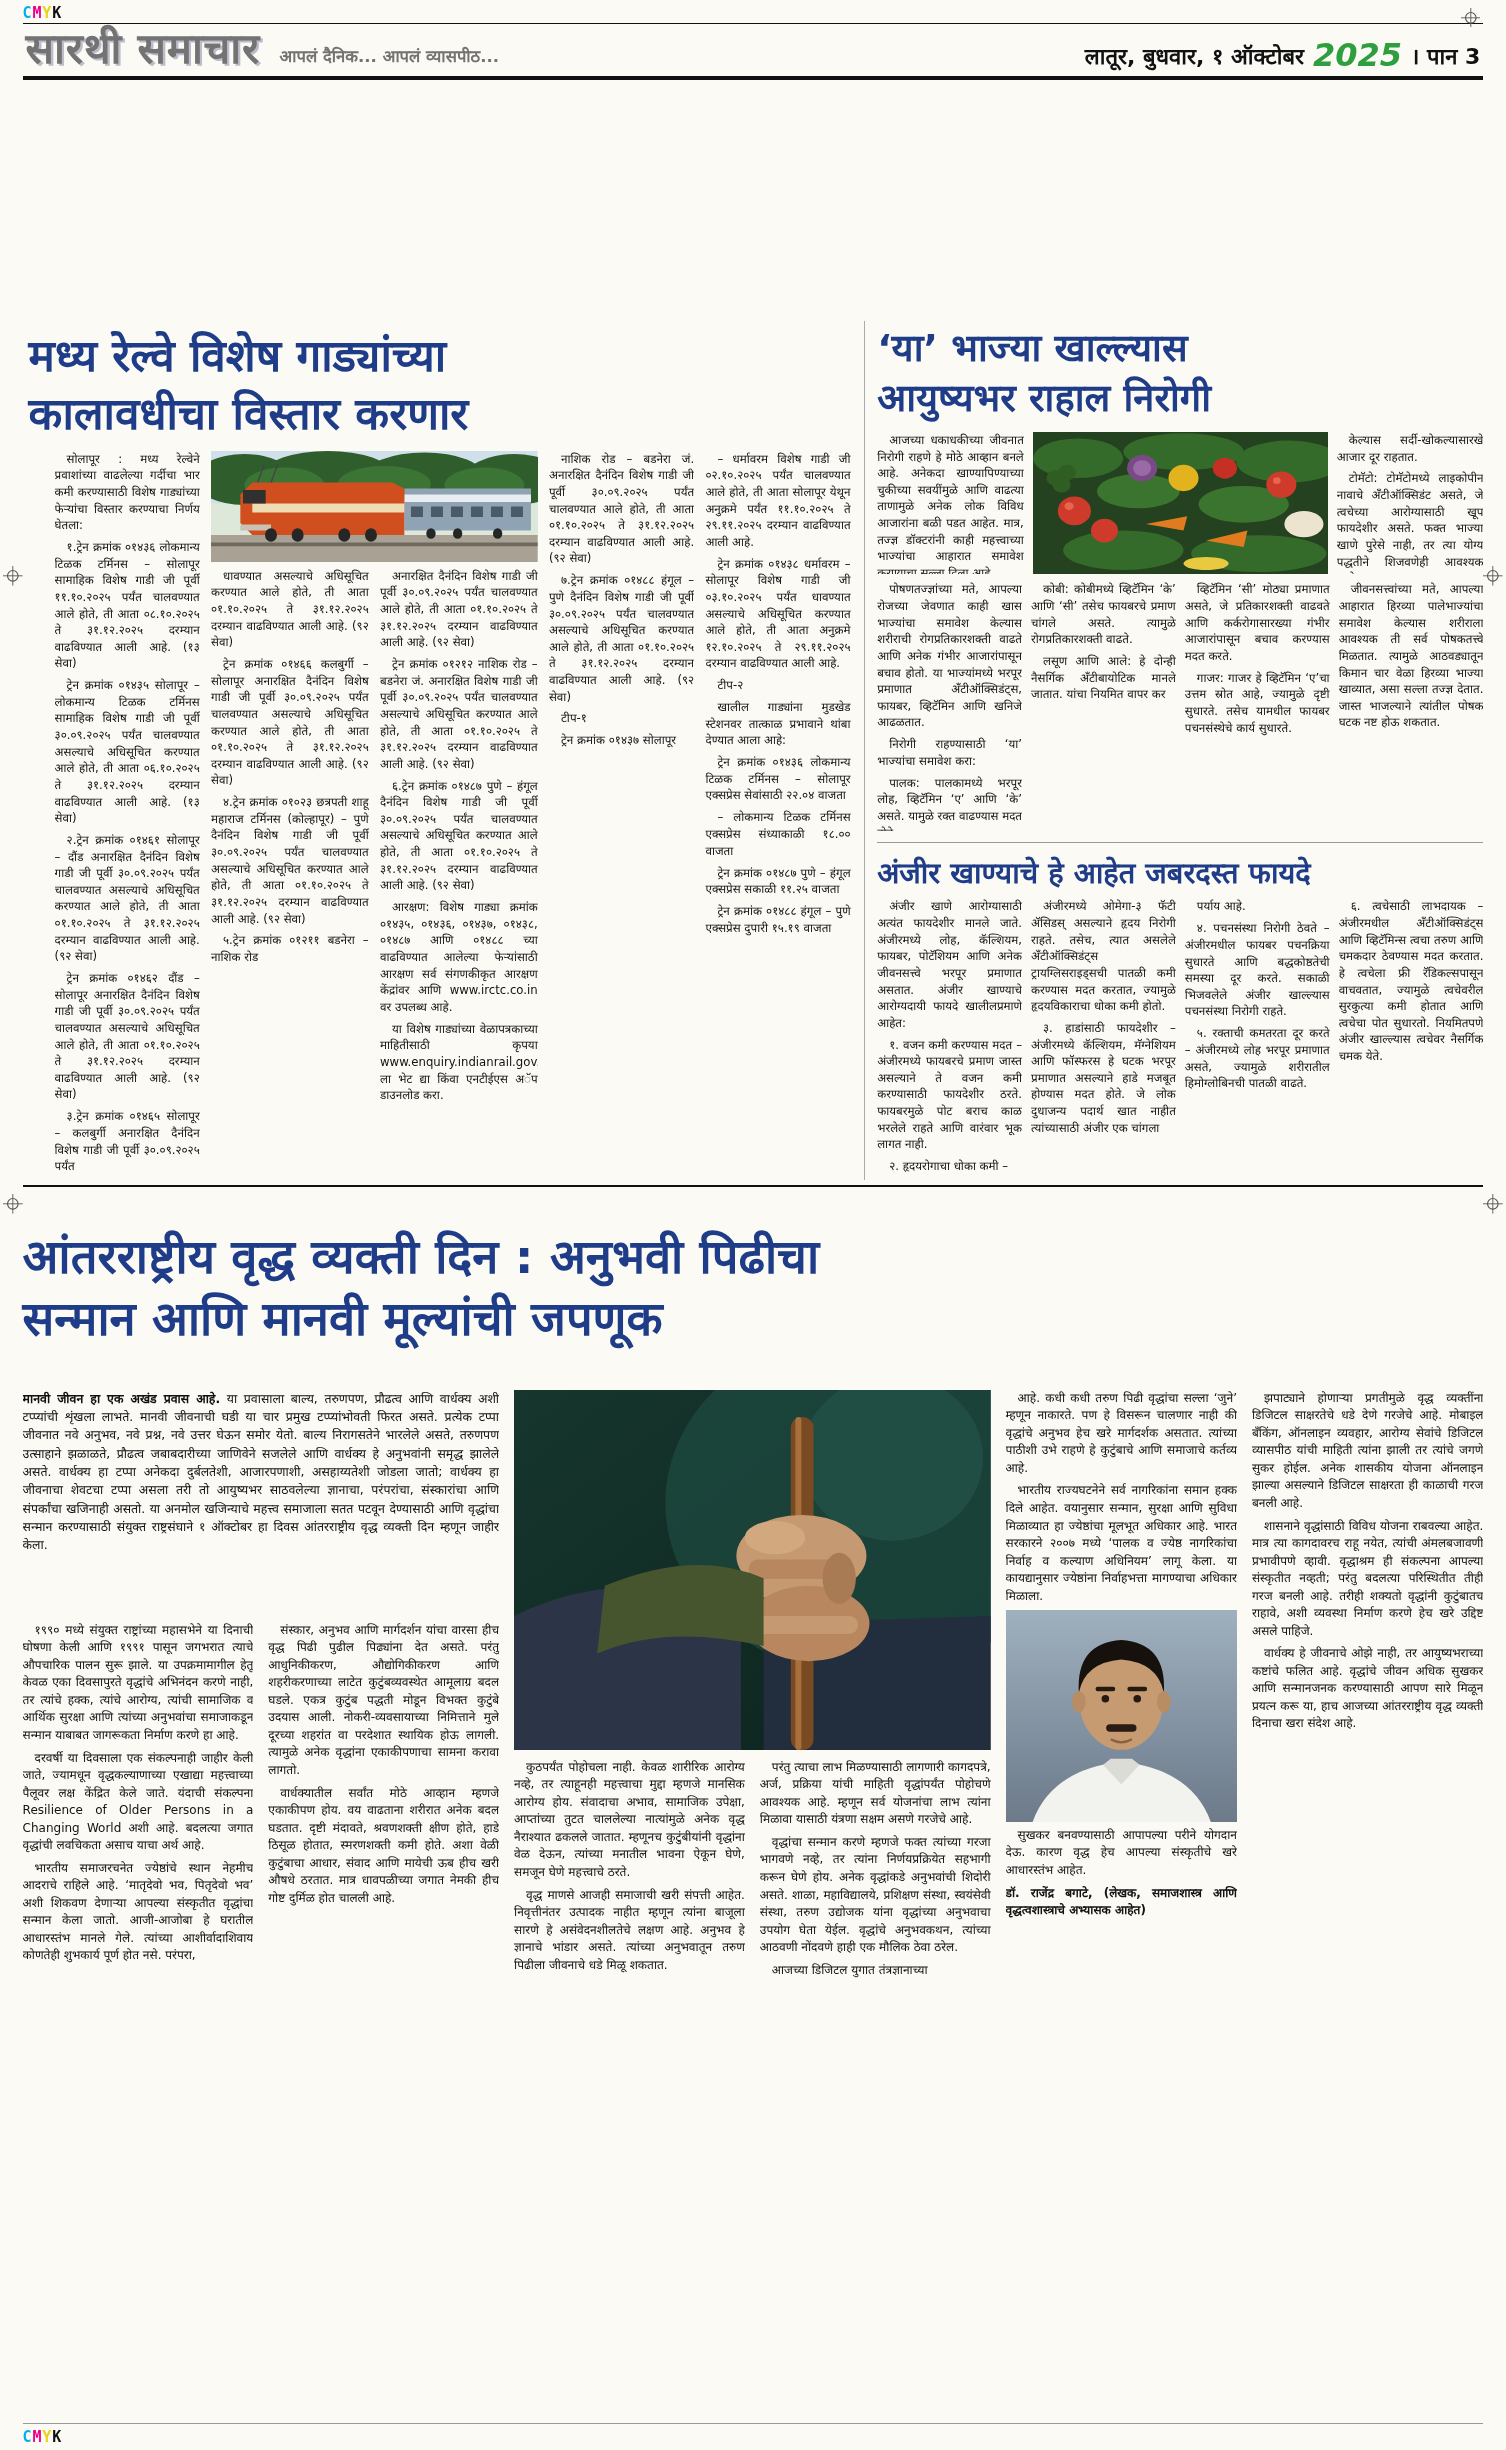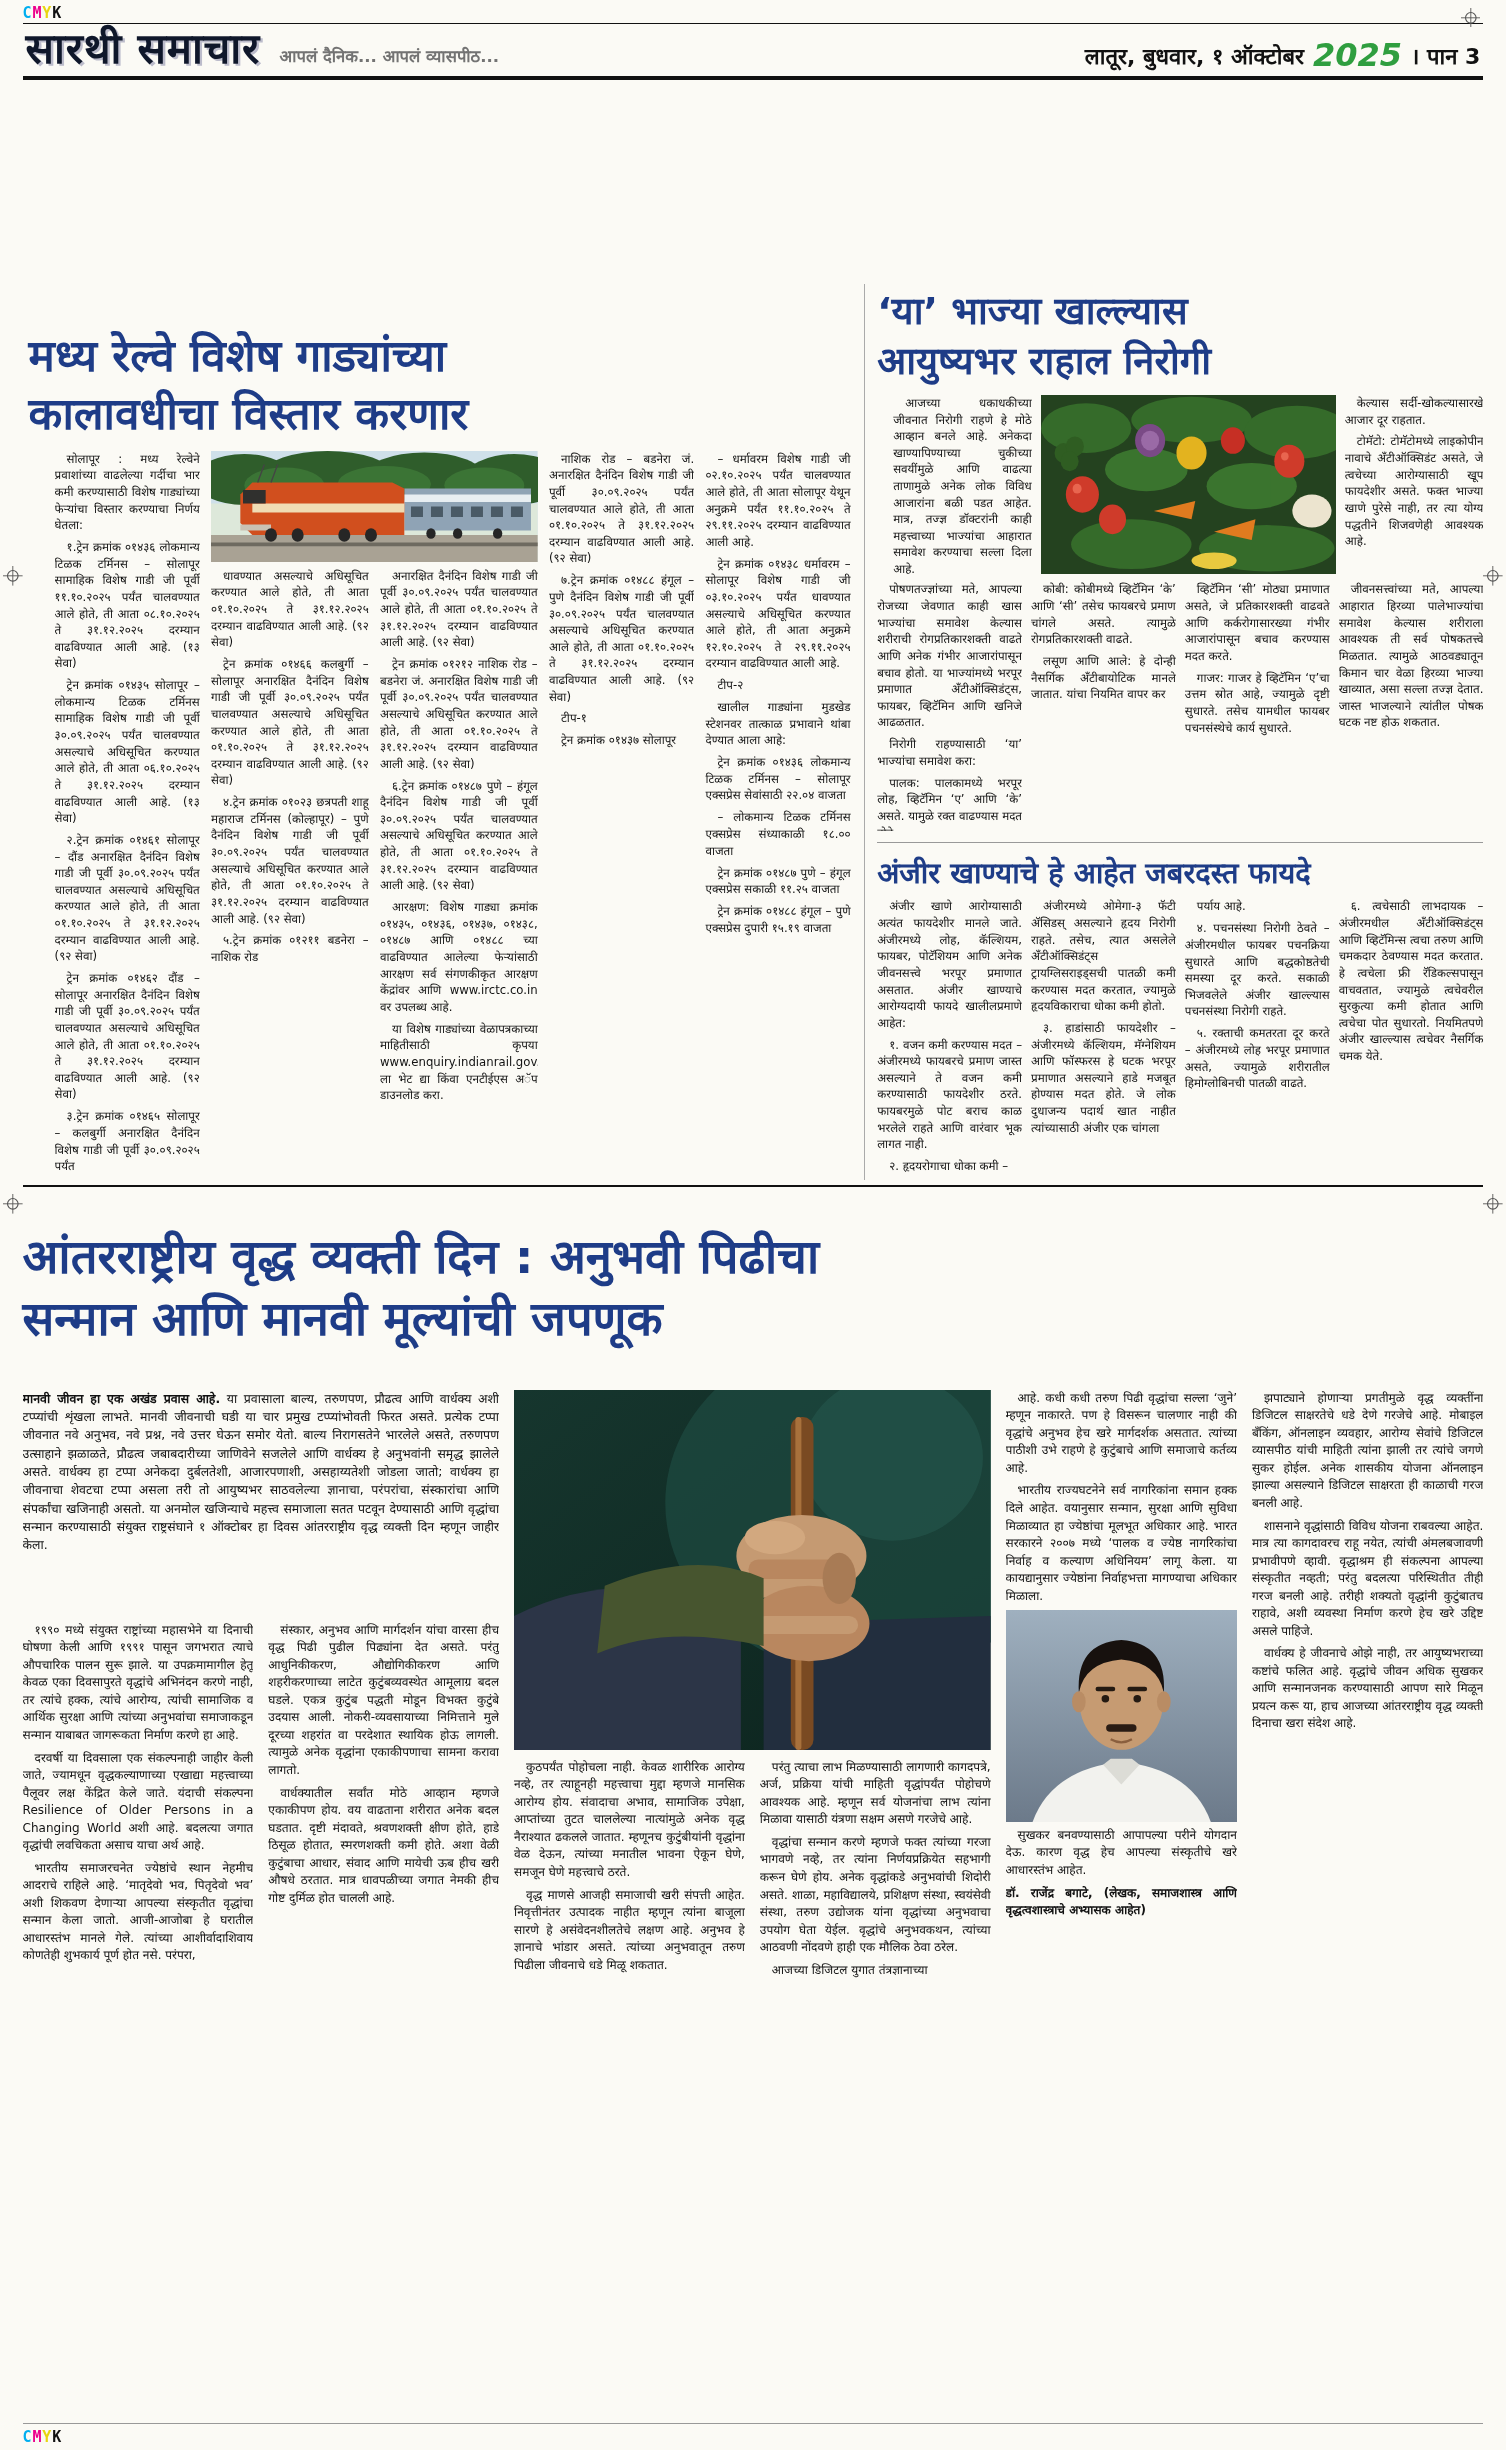--- a/index.html
+++ b/index.html
@@ -9,42 +9,42 @@
   .cmyk{font:bold 15px "DejaVu Sans Mono",monospace;letter-spacing:0.8px;}
   .cmyk .c{color:#00aeef}.cmyk .m{color:#ec008c}.cmyk .y{color:#e8d511}.cmyk .k{color:#111}
   .reg{position:absolute;width:19.6px;height:19.6px;}
   .topmarks{position:absolute;top:3.8px;left:22.6px;}
   .foot{position:absolute;bottom:4.5px;left:22.6px;}
   .foot-rule{position:absolute;bottom:25.6px;left:22.6px;right:22.6px;border-top:0.8px solid #999;}
   
   .header{margin:22.6px 22.6px 0 22.6px;border-top:1.5px solid #111;border-bottom:4.5px solid #111;
           padding:4.5px 3px 6px 3px;display:flex;align-items:flex-end;justify-content:space-between;}
   .mast-left{display:flex;align-items:flex-end;gap:19.6px;}
-  .mast-title{font-size:42px;font-weight:800;color:#0f172a;line-height:1;
+  .mast-title{font-size:42px;font-weight:800;color:#737373;line-height:1;
               text-shadow:2.3px 2.3px 0 #bcbccb;letter-spacing:0.8px;text-align:right;}
   .mast-tag{font-size:16.6px;font-weight:700;color:#737373;padding-bottom:3px;}
   .dateline{font-size:22px;font-weight:700;color:#111;display:flex;align-items:flex-end;gap:9px;}
   .dateline .year{font-size:32px;font-weight:800;font-style:italic;color:#2f9e3f;line-height:.9;}
   
   .bt{font-size:11.7px;line-height:1.42;text-align:justify;color:#121212;}
   .para{margin:0 0 5.3px 0;text-indent:12px;}
   .headline{color:#1e3c87;font-weight:800;}
   
   .top-section{display:flex;gap:13.6px;padding:0 22.6px;height:1094px;overflow:hidden;margin-top:6px;align-items:flex-end;}
   .train-art{width:828px;flex:none;display:flex;flex-direction:column;}
   .train-head{font-size:44px;line-height:1.32;margin:3px 0 7.5px 6px;}
   .train-cols{display:flex;gap:11.3px;flex:1;overflow:hidden;margin-left:32px;}
   .tcol{flex:1;overflow:hidden;}
   .tmid{flex:2.25;display:flex;flex-direction:column;}
   .tmid-photo{height:111px;margin-bottom:6px;flex:none;}
   .tmid-photo svg{width:100%;height:100%;display:block;}
   .tmid-cols{display:flex;gap:11.3px;flex:1;overflow:hidden;}
   .right-col{flex:1;border-left:0.8px solid #aaa;padding-left:12px;display:flex;flex-direction:column;overflow:hidden;}
   .veg-head{font-size:38px;line-height:1.3;margin:3px 0 9px 0;}
-  .veg-top{display:flex;gap:9px;height:179px;overflow:hidden;margin-left:16px;}
+  .veg-top{display:flex;gap:9px;height:142px;overflow:hidden;}
   .veg-side{flex:1;overflow:hidden;}
   .veg-photo{width:295px;flex:none;}
   .veg-photo svg{width:100%;height:100%;display:block;}
   .veg-bottom{display:flex;gap:9px;height:250px;overflow:hidden;margin-top:7.5px;}
   .vcol{flex:1;overflow:hidden;}
   .fig-head{font-size:29px;margin:10.5px 0 7.5px 0;border-top:0.8px solid #999;padding-top:9px;}
   .fig-cols{display:flex;gap:9px;flex:1;overflow:hidden;}
   .fcol{flex:1;overflow:hidden;}
   .sec-rule{border-top:2.3px solid #111;margin:4.5px 22.6px;}
   

